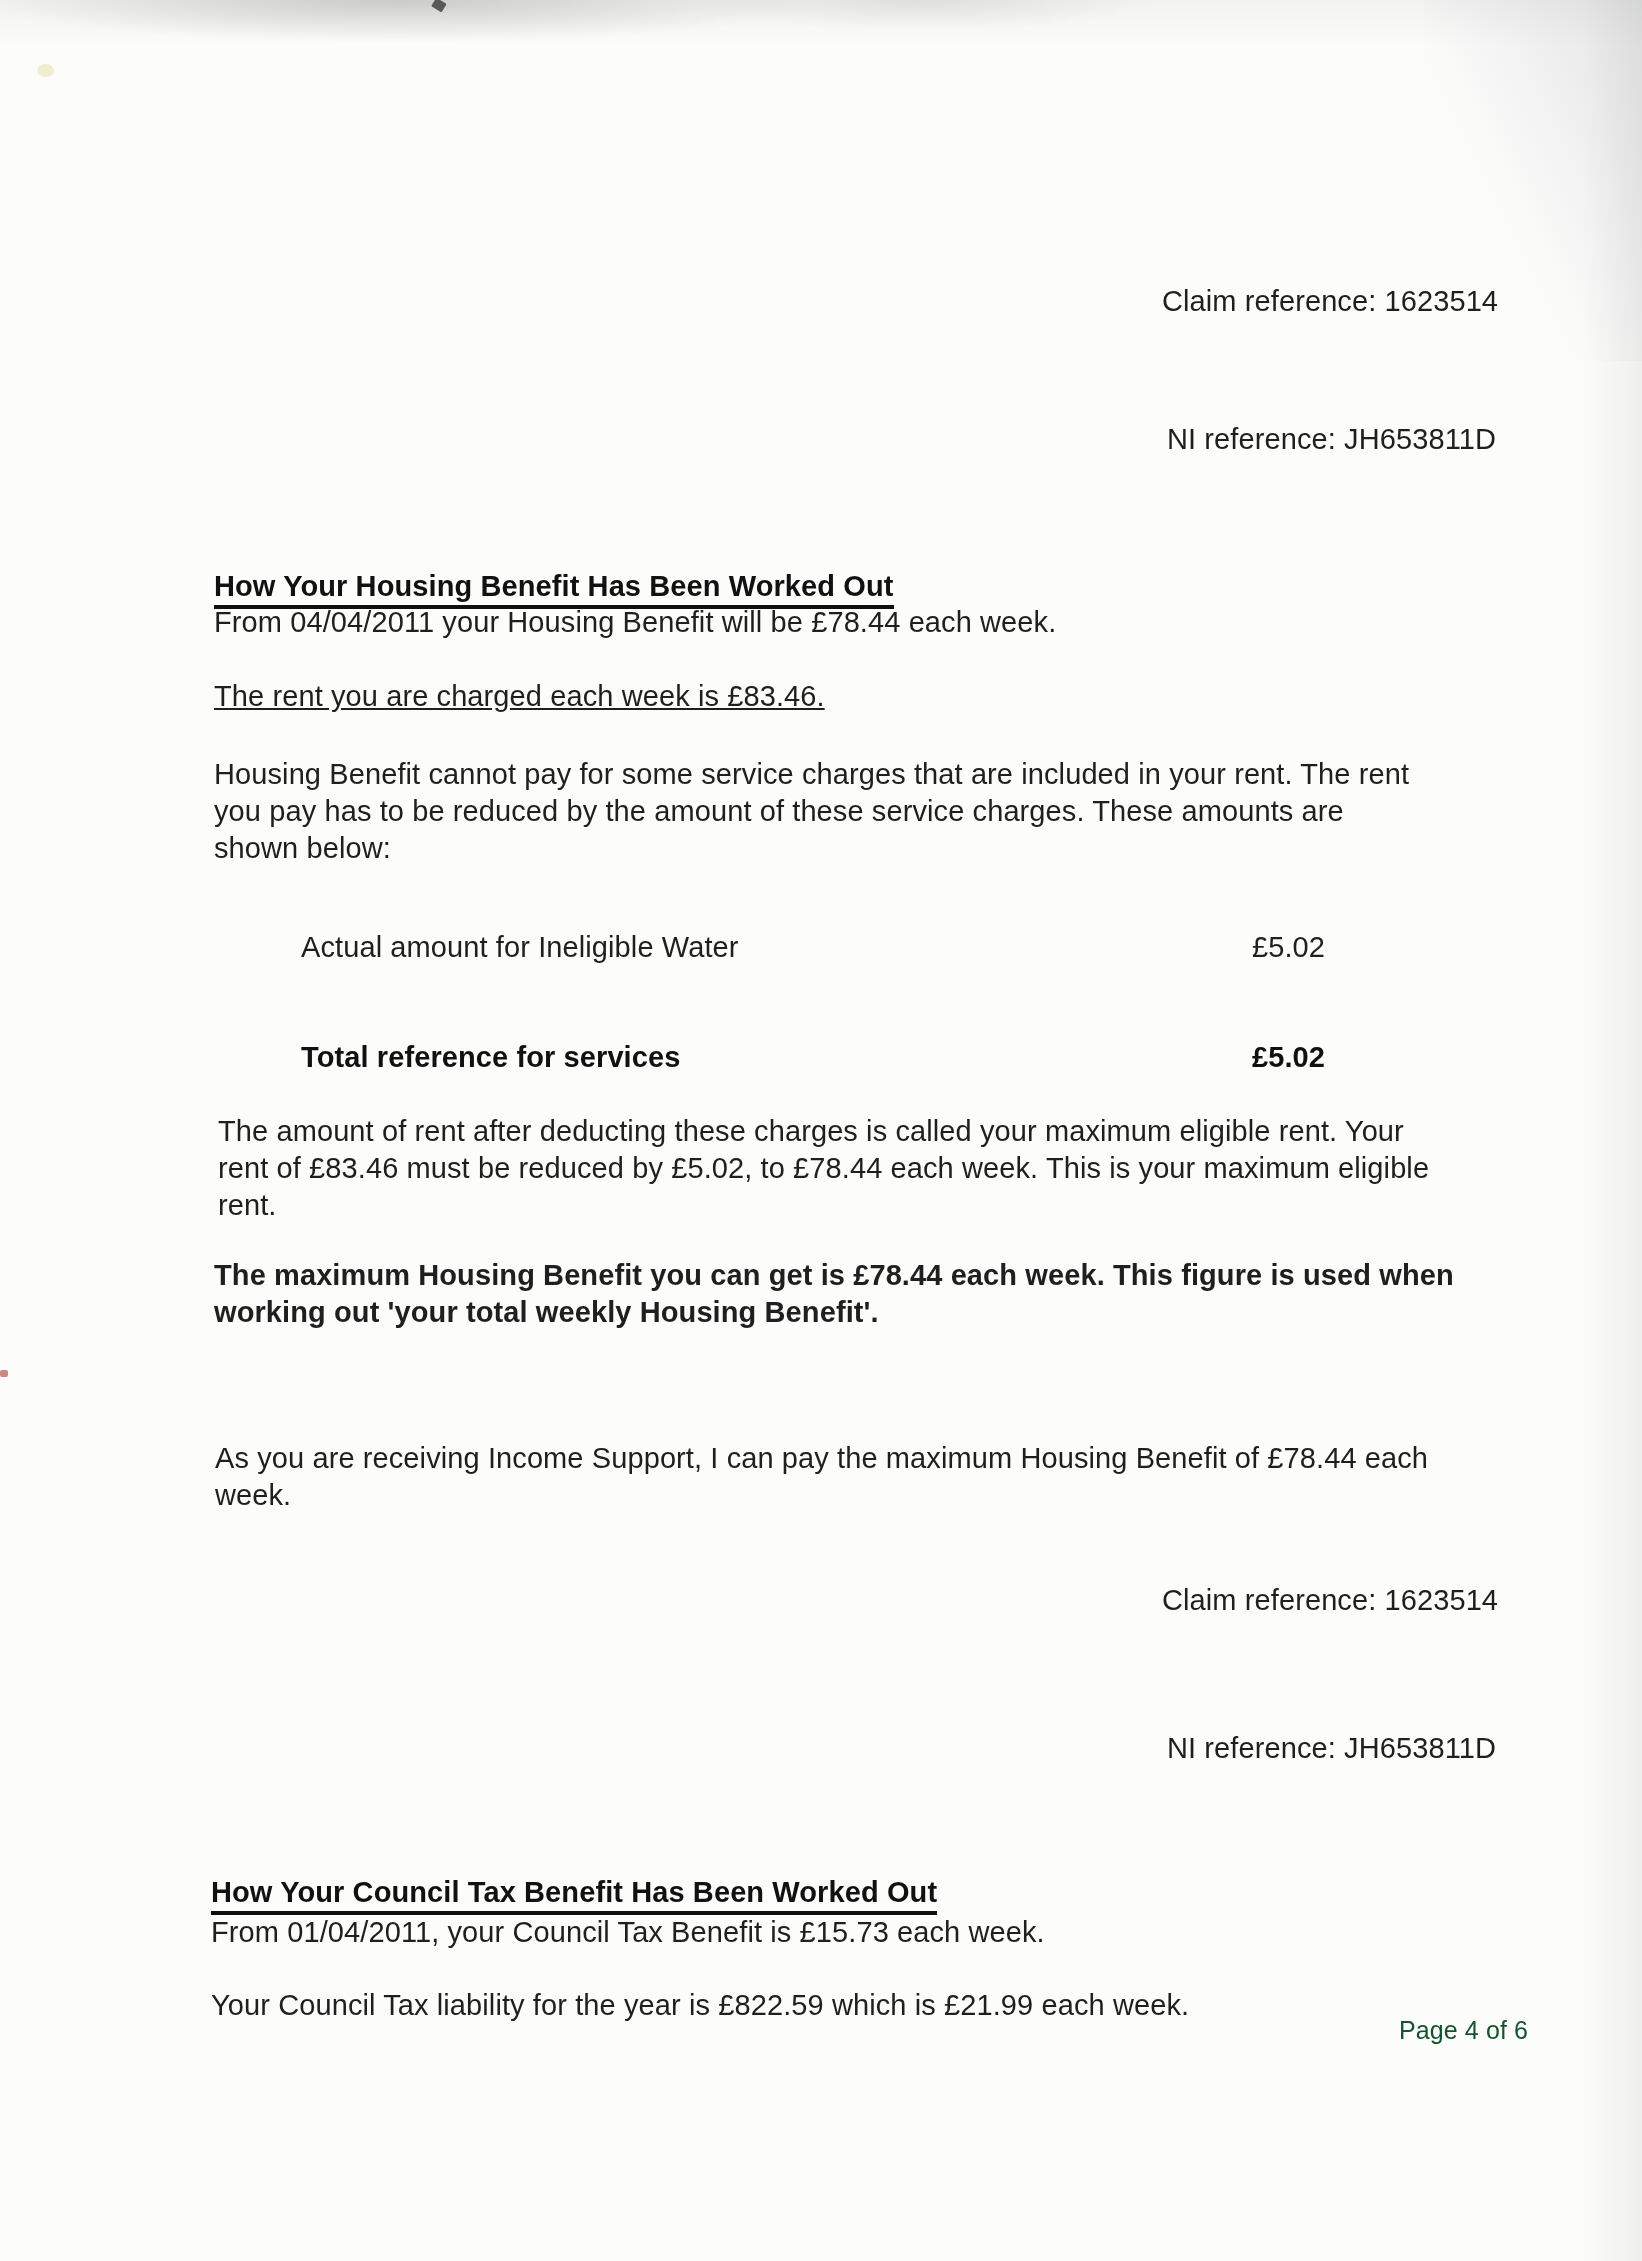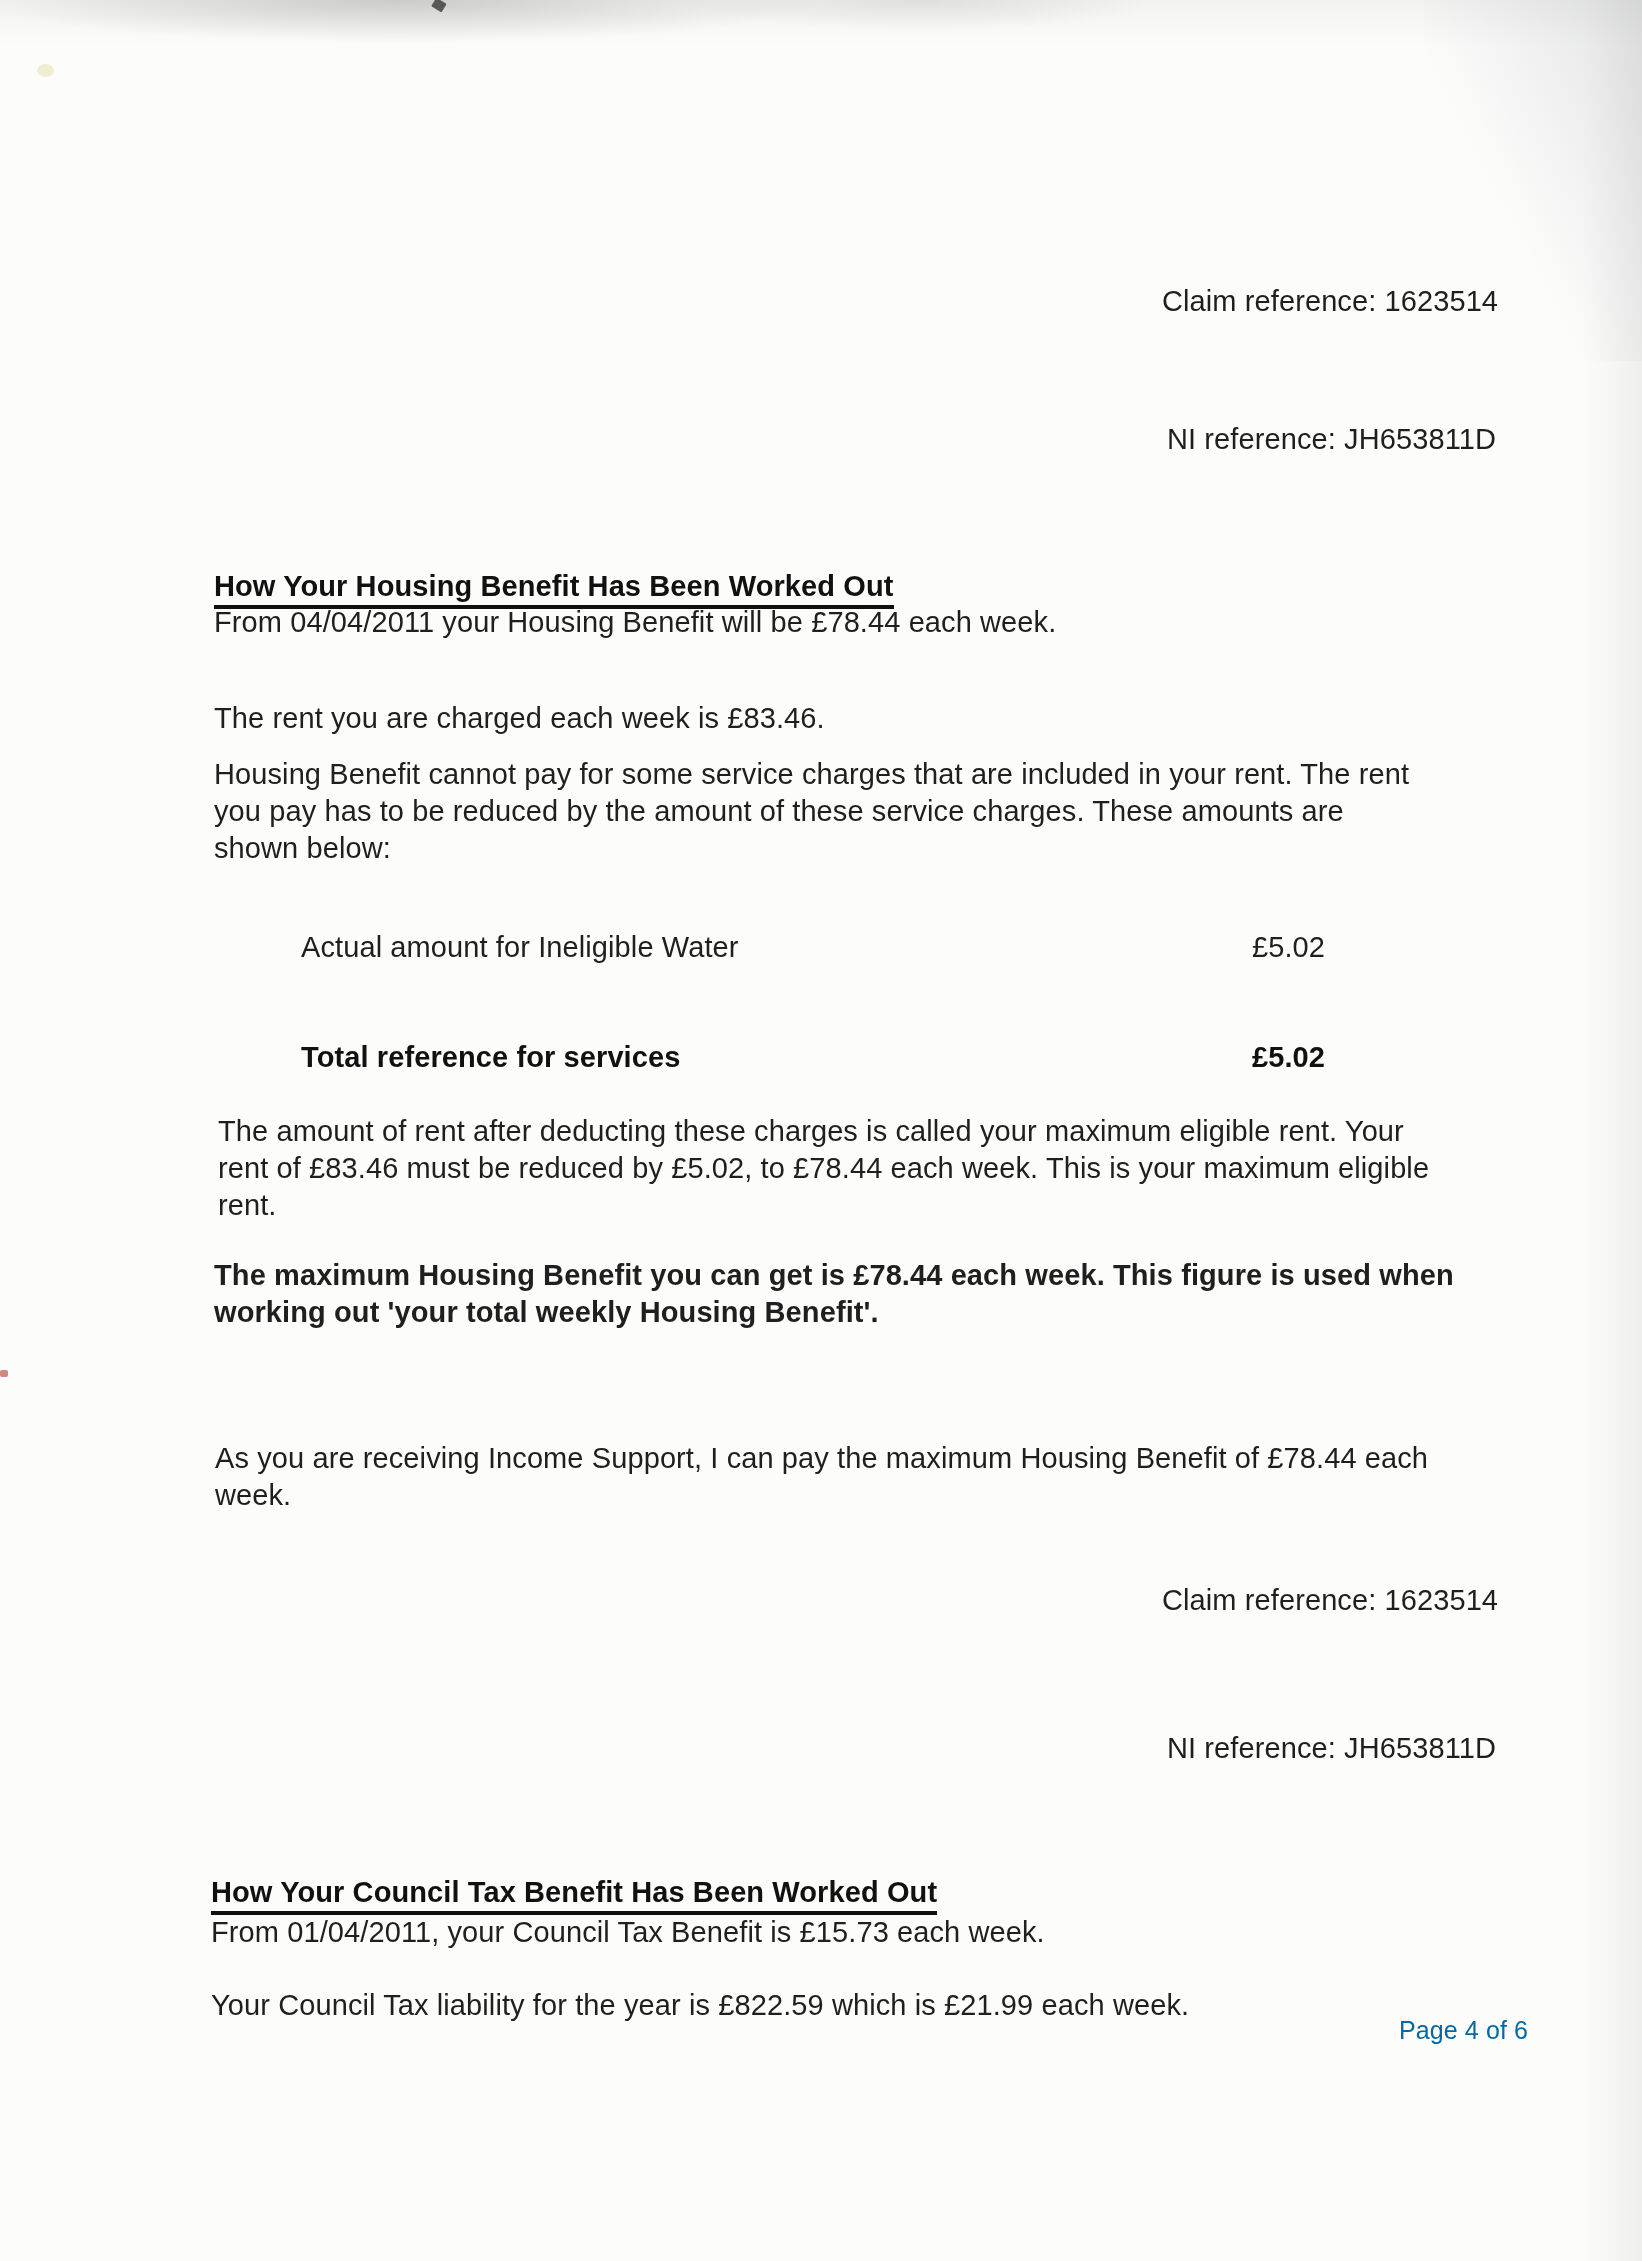--- a/index.html
+++ b/index.html
@@ -57,21 +57,21 @@
   }
   .b { font-weight: bold; color: #111; }
   .heading-line {
     display: inline-block;
     border-bottom: 4.5px solid #101010;
     text-align: right;
   }
   .small {
     font-size: 25px;
     line-height: 31px;
-    color: #0369a1;
+    color: #14532d;
   }
 </style>
 </head>
 <body>
 
 <div class="page">
 
   <div class="scan-top"></div>
   <div class="scan-top-right"></div>
   <div class="scan-right"></div>
@@ -81,21 +81,21 @@
 
   <div class="t" style="left:1162px; top:283px;">Claim reference: 1623514</div>
   <div class="t" style="left:1167px; top:421px;">NI reference: JH653811D</div>
 
   <div class="t b" style="left:214px; top:531px;">
     <span class="heading-line">How Your Housing Benefit Has Been Worked Out</span>
   </div>
 
   <div class="t" style="left:214px; top:604px;">From 04/04/2011 your Housing Benefit will be £78.44 each week.</div>
 
-  <div class="t" style="left:214px; top:700px;">The rent you are charged each week is £83.46.</div>
+  <div class="t" style="left:214px; top:678px;text-decoration:underline;">The rent you are charged each week is £83.46.</div>
 
   <div class="t" style="left:301px; top:929px;">Actual amount for Ineligible Water</div>
 
   <div class="t" style="left:214px; top:756px; width:1366px;">Housing Benefit cannot pay for some service charges that are included in your rent. The rent
 you pay has to be reduced by the amount of these service charges. These amounts are
 shown below:</div>
   <div class="t" style="left:1252px; top:929px;">£5.02</div>
 
   <div class="t b" style="left:301px; top:1039px;">Total reference for services</div>
   <div class="t b" style="left:1252px; top:1039px;">£5.02</div>

